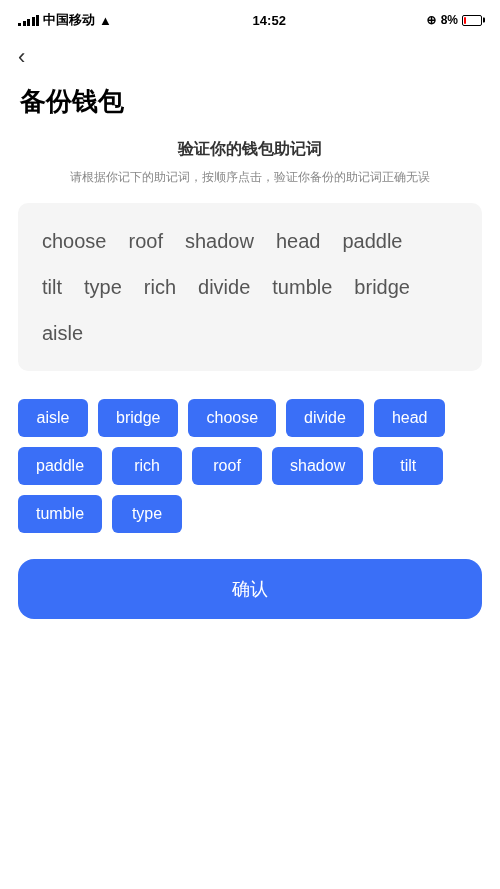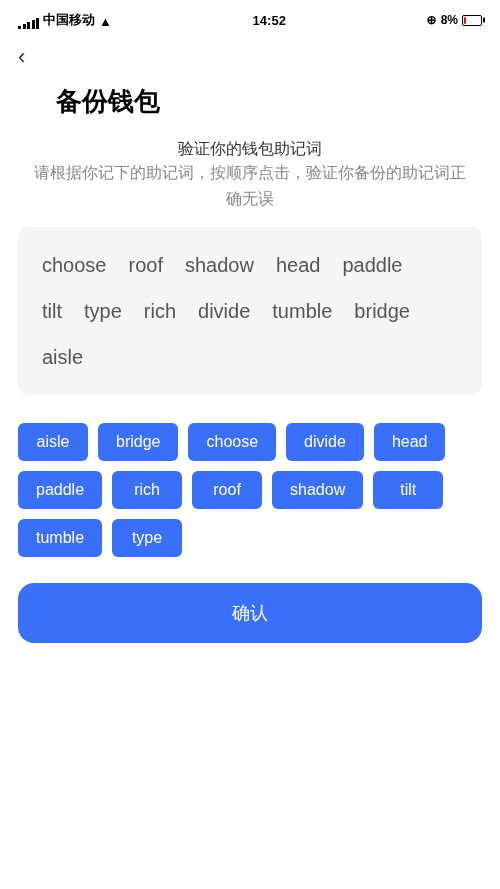--- a/index.html
+++ b/index.html
@@ -16,21 +16,21 @@
     .status-bar {
       display: flex;
       justify-content: space-between;
       align-items: center;
       padding: 10px 18px 6px 18px;
       font-size: 13px;
       font-weight: 600;
       color: #000;
       height: 36px;
     }
-    .status-left { display: flex; align-items: flex-end; gap: 4px; }
+    .status-left { display: flex; align-items: center; gap: 4px; }
     .status-center { font-weight: 600; font-size: 13px; }
     .status-right { display: flex; align-items: center; gap: 4px; font-size: 12px; }
     .battery-icon {
       display: inline-flex; align-items: center;
     }
     .battery-body {
       width: 20px; height: 11px;
       border: 1.5px solid #000;
       border-radius: 2px;
       position: relative;
@@ -64,33 +64,33 @@
       cursor: pointer;
       display: inline-block;
     }
 
     
     .page-title {
       padding: 10px 20px 20px 20px;
       font-size: 26px;
       font-weight: bold;
       color: #000;
-      margin-left: 36px;
     }
 
     
     .section-title {
       text-align: center;
       font-size: 16px;
-      font-weight: 400;
+      font-weight: 700;
       color: #333;
+      margin-bottom: 8px;
     }
     .section-desc {
       text-align: center;
-      font-size: 16px;
+      font-size: 12px;
       color: #888;
       padding: 0 30px;
       line-height: 1.6;
       margin-bottom: 16px;
     }
 
     
     .word-display-area {
       margin: 0 18px 18px 18px;
       background: #f5f5f5;

